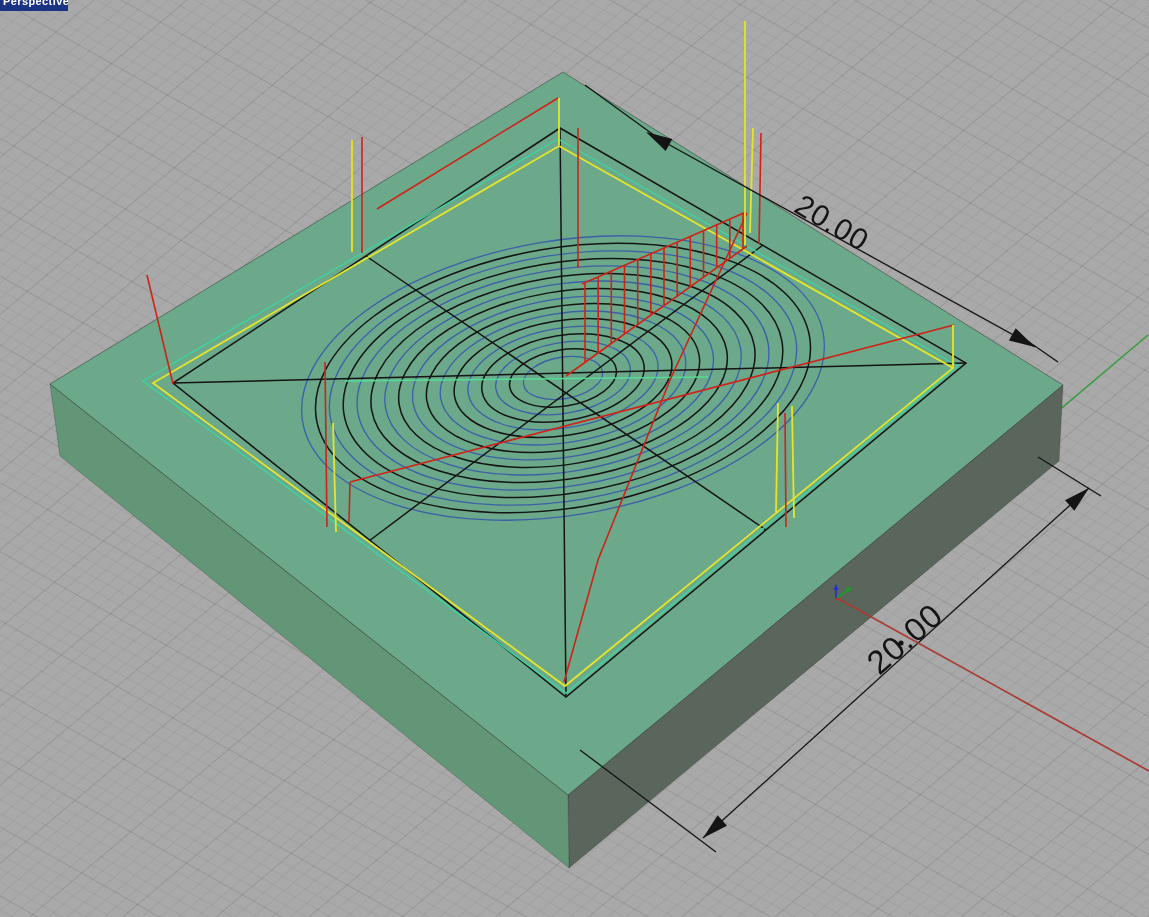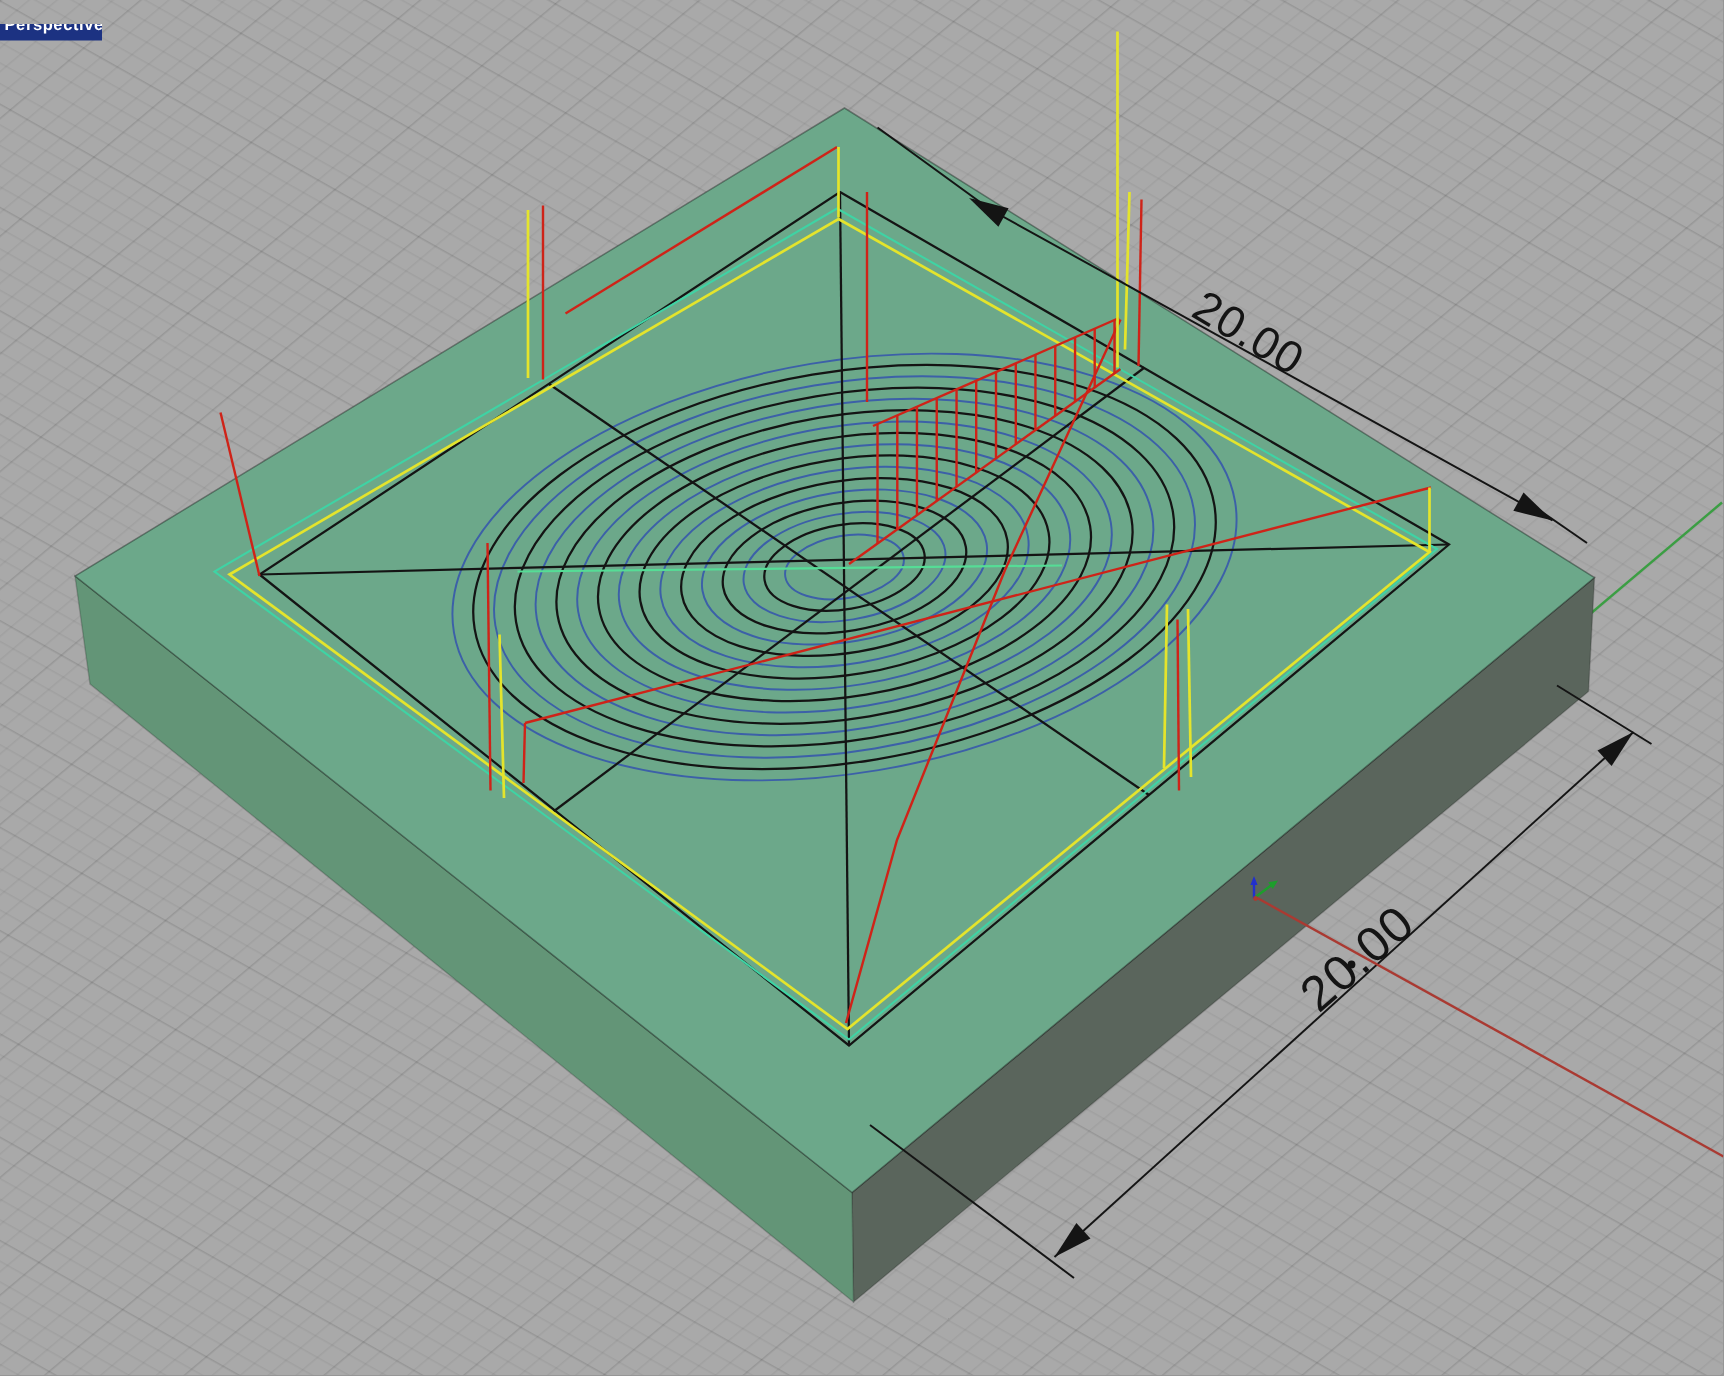--- a/index.html
+++ b/index.html
@@ -19,21 +19,21 @@
   .ring-blue {stroke:var(--c-toolpath-blue);stroke-width:1.3;fill:none;}
   .dim {stroke:var(--c-dimension-color);stroke-width:1.3;fill:none;}
   .dimf{fill:var(--c-dimension-color);stroke:none;}
   .axis-red  {stroke:var(--c-axis-red);stroke-width:1.6;fill:none;}
   .axis-green{stroke:var(--c-axis-green);stroke-width:1.6;fill:none;}
   .face-top  {fill:var(--c-plate-top);stroke:rgba(0,0,0,.35);stroke-width:1;}
   .face-left {fill:var(--c-plate-left);stroke:rgba(0,0,0,.18);stroke-width:1;}
   .face-right{fill:var(--c-plate-right);stroke:rgba(0,0,0,.18);stroke-width:1;}
 
   .viewport-label{
-    position:absolute;left:0;top:16px;width:68px;height:11px;overflow:hidden;
+    position:absolute;left:0;top:0;width:68px;height:11px;overflow:hidden;
     background:var(--c-label-bg);color:var(--c-label-fg);
     font-size:11px;font-weight:bold;letter-spacing:.4px;cursor:pointer;
   }
   .viewport-label span{display:block;margin-top:-5px;padding-left:3px;white-space:nowrap;}
 
   .dim-text{
     position:absolute;width:140px;text-align:center;
     color:var(--c-dimension-color);
     font-family:"Liberation Sans",sans-serif;
     letter-spacing:1px;

